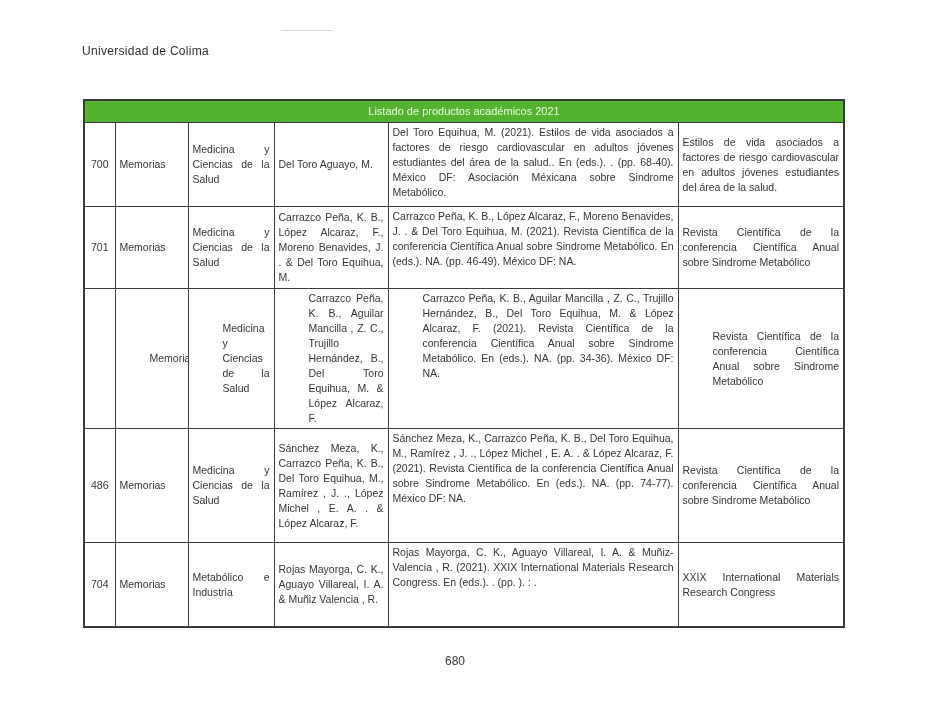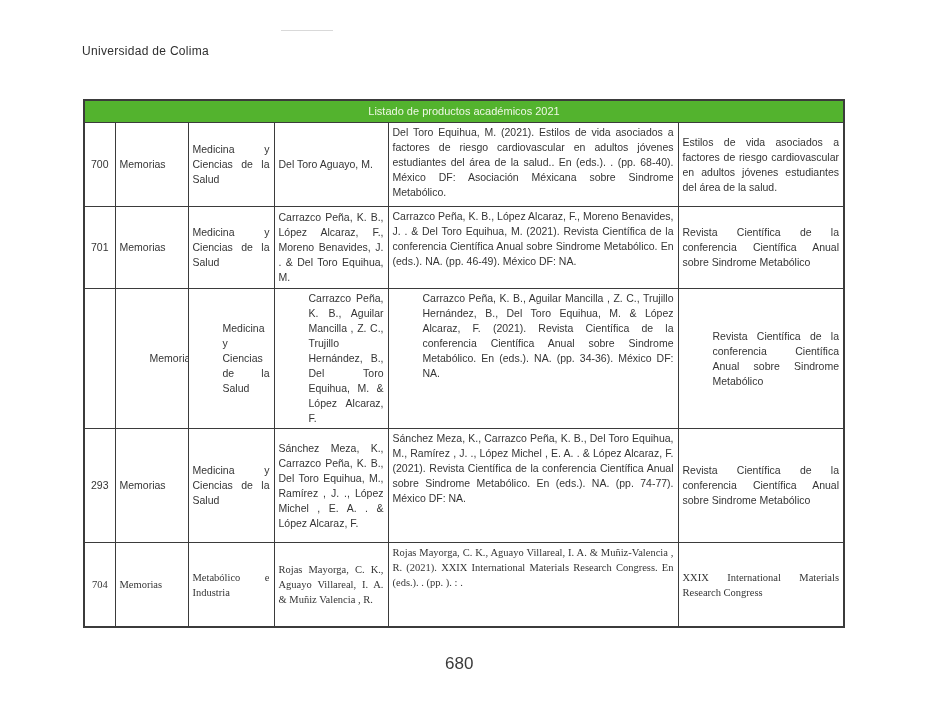--- a/index.html
+++ b/index.html
@@ -50,24 +50,24 @@
     vertical-align:middle;
   }
   td{vertical-align:middle;text-align:justify;}
   td.col-no{text-align:center;}
   td.col-tipo{text-align:left;}
   td.col-ficha{vertical-align:top;}
   tr.r0 td{height:79px;}
   tr.r1 td{height:77px;}
   tr.r2 td{height:96px;padding-left:34px;}
   tr.r3 td{height:109px;}
-  tr.r4 td{height:79px;font-family:Liberation Serif, serif;}
+  tr.r4 td{height:79px;}
   .page-number{
     position:absolute;left:445px;top:654px;
-    font-size:17px;color:#3a3a3a;
+    font-size:12px;color:#3a3a3a;
   }
 </style>
 </head>
 <body>
 
 <div class="letterhead">Universidad de Colima</div>
 <div class="scan-mark"></div>
 
 <table class="products-table">
   <colgroup>
@@ -102,21 +102,21 @@
     </tr>
     <tr class="r2">
       <td class="col-no">702</td>
       <td class="col-tipo">Memorias</td>
       <td class="col-area">Medicina y Ciencias de la Salud</td>
       <td class="col-autores">Carrazco Peña, K. B., Aguilar Mancilla , Z. C., Trujillo Hernández, B., Del Toro Equihua, M. &amp; López Alcaraz, F.</td>
       <td class="col-ficha">Carrazco Peña, K. B., Aguilar Mancilla , Z. C., Trujillo Hernández, B., Del Toro Equihua, M. &amp; López Alcaraz, F. (2021). Revista Científica de la conferencia Científica Anual sobre Sindrome Metabólico. En (eds.). NA. (pp. 34-36). México DF: NA.</td>
       <td class="col-titulo">Revista Científica de la conferencia Científica Anual sobre Sindrome Metabólico</td>
     </tr>
     <tr class="r3">
-      <td class="col-no">293</td>
+      <td class="col-no">486</td>
       <td class="col-tipo">Memorias</td>
       <td class="col-area">Medicina y Ciencias de la Salud</td>
       <td class="col-autores">Sánchez Meza, K., Carrazco Peña, K. B., Del Toro Equihua, M., Ramírez , J. ., López Michel , E. A. . &amp; López Alcaraz, F.</td>
       <td class="col-ficha">Sánchez Meza, K., Carrazco Peña, K. B., Del Toro Equihua, M., Ramírez , J. ., López Michel , E. A. . &amp; López Alcaraz, F. (2021). Revista Científica de la conferencia Científica Anual sobre Sindrome Metabólico. En (eds.). NA. (pp. 74-77). México DF: NA.</td>
       <td class="col-titulo">Revista Científica de la conferencia Científica Anual sobre Sindrome Metabólico</td>
     </tr>
     <tr class="r4">
       <td class="col-no">704</td>
       <td class="col-tipo">Memorias</td>
       <td class="col-area">Metabólico e Industria</td>

